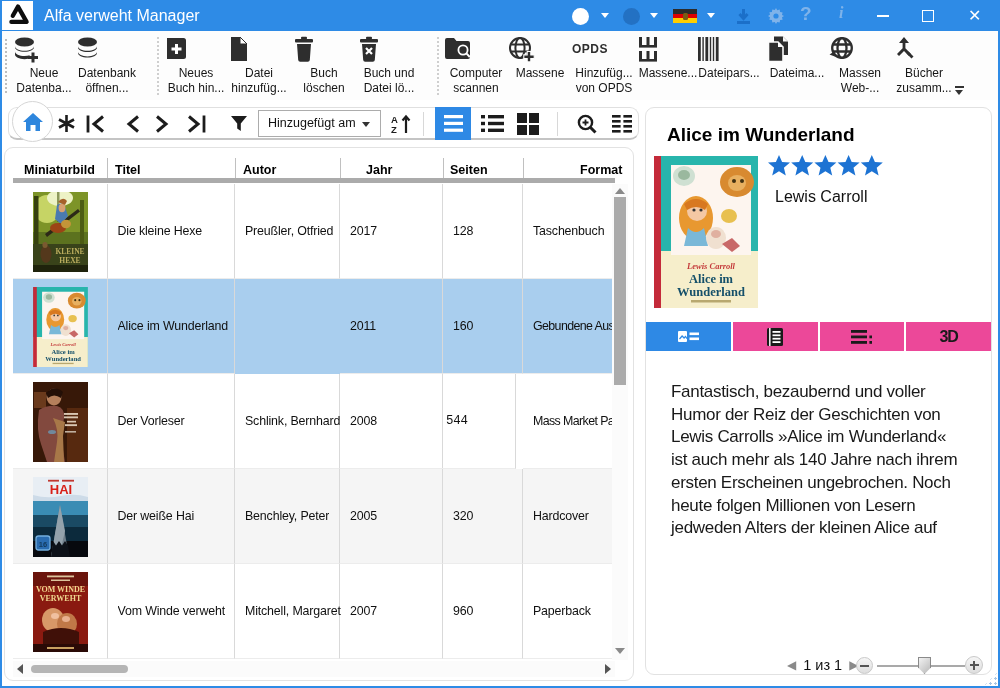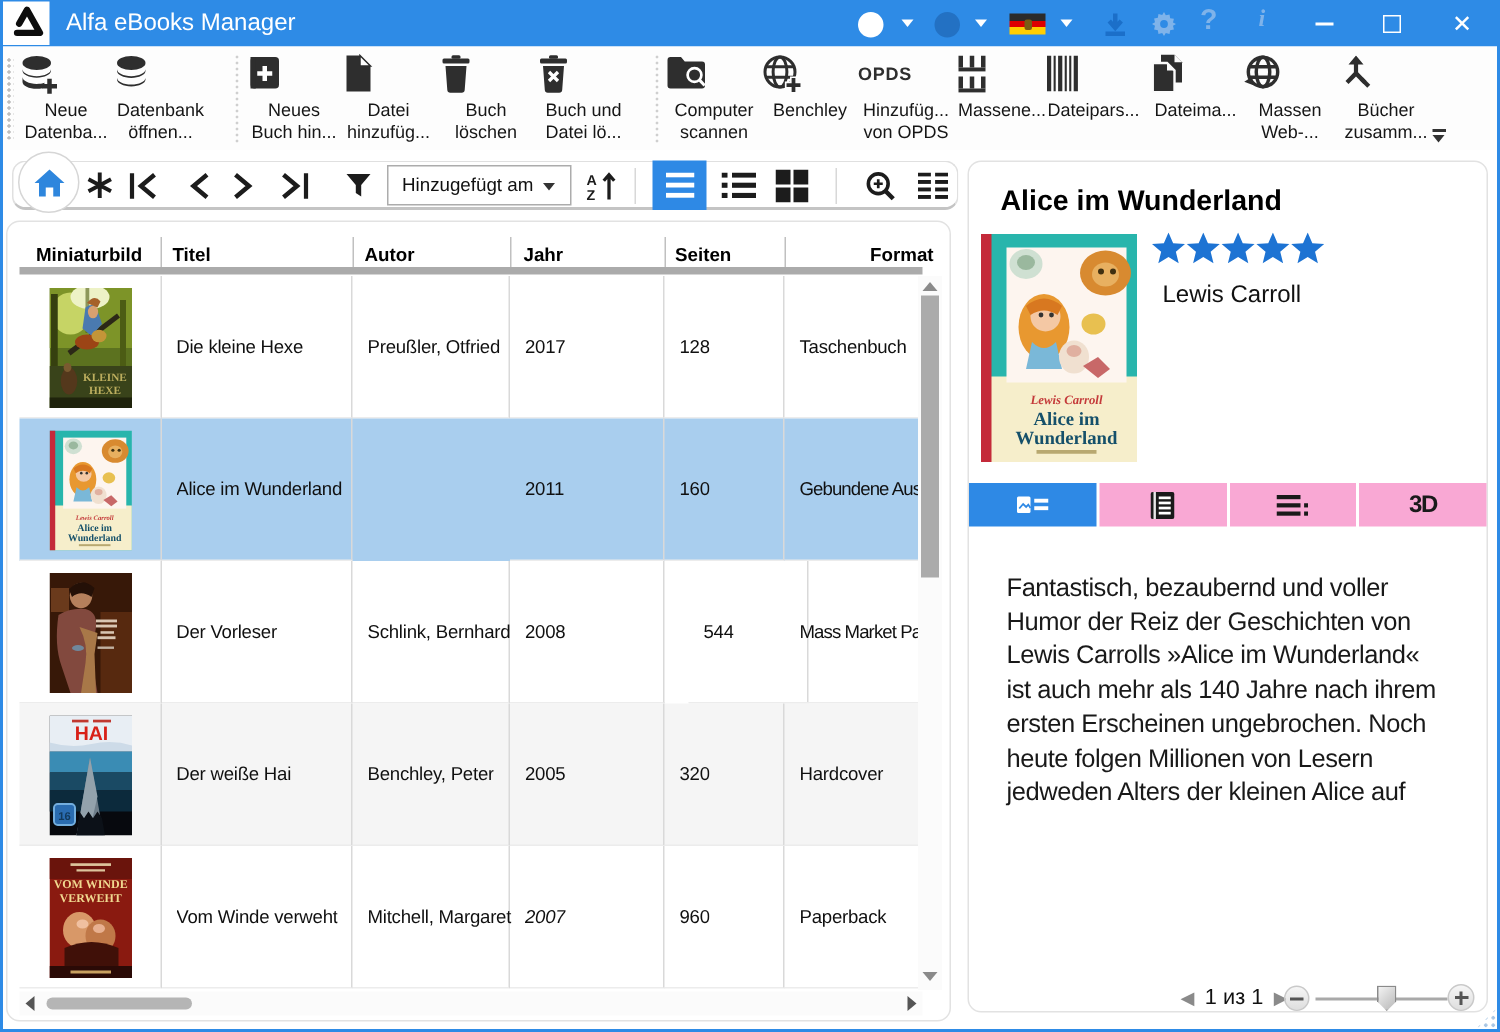--- a/index.html
+++ b/index.html
@@ -42,38 +42,38 @@
 #htrack{left:13px;top:661px;width:602px;height:16px;background:#fbfbfb;}
 #hthumb{left:31px;top:665px;width:97px;height:8px;background:#b5b5b5;border-radius:4px;}
 .sarrow{width:0;height:0;}
 
 #rpanel{left:645px;top:107px;width:347px;height:568px;background:#fff;border:1px solid #e2e2e2;border-radius:9px;box-sizing:border-box;}
 #rtitle{left:667px;top:124px;font-size:19px;font-weight:bold;color:#000;}
 #rcover{left:654px;top:156px;width:104px;height:152px;}
 #stars{left:768px;top:156px;}
 #rauthor{left:775px;top:188px;font-size:16px;color:#111;}
 #tabs{left:646px;top:322px;width:345px;height:29px;display:flex;gap:2px;}
-.tab{flex:1;background:#f9a8d4;display:flex;align-items:center;justify-content:center;}
+.tab{flex:1;background:#ec4899;display:flex;align-items:center;justify-content:center;}
 .tab.on{background:#2e89e5;}
 #rdesc{left:671px;top:381px;width:320px;font-size:17px;letter-spacing:-0.3px;line-height:22.7px;color:#191919;}
 #pager{left:787px;top:655px;height:20px;display:flex;align-items:center;font-size:14.5px;color:#111;}
 
 #bleft{left:0;top:0;width:2px;height:688px;background:#2e8be6;}
 #bright{left:998px;top:0;width:2px;height:688px;background:#2e8be6;}
 #bbottom{left:0;top:686px;width:1000px;height:2px;background:#2e8be6;}
 </style>
 </head>
 <body>
 <div id="titlebar" class="abs"></div>
 <div id="logo" class="abs">
  <svg width="31" height="29" viewBox="0 0 31 29">
       <path d="M10.8 14.8 L16 5.6 L24.6 20.9 L9.4 20.9" fill="none" stroke="#0d0d0d" stroke-width="4.3" stroke-linecap="round" stroke-linejoin="round"></path>
     </svg>
 </div>
-<div id="apptitle" class="abs">Alfa eBooks Manager</div>
+<div id="apptitle" class="abs">Alfa verweht Manager</div>
 <div class="abs tcirc" style="left:572px;background:#fff;"></div>
 <div class="abs caret" style="left:601px;"></div>
 <div class="abs tcirc" style="left:623px;background:#2371c3;"></div>
 <div class="abs caret" style="left:650px;"></div>
 <div class="abs" style="left:673px;top:9px;width:24px;height:14px;">
  <div style="height:4.6px;background:#2b2b2b;"></div>
     <div style="height:4.6px;background:#dd0000;"></div>
     <div style="height:4.8px;background:#ffce00;"></div>
  <div style="position:absolute;left:9.5px;top:4px;width:5px;height:6.5px;background:#7a5c14;border-radius:1.5px;"></div>
 </div>
@@ -184,21 +184,21 @@
  <div class="ic">
       <svg width="28" height="27" viewBox="0 0 28 27">
         <g fill="none" stroke="#2e2e2e" stroke-width="2">
           <circle cx="12" cy="12" r="10"></circle>
           <ellipse cx="12" cy="12" rx="4.6" ry="10"></ellipse>
           <path d="M2.6 8.5 h18.8 M2.6 15.5 h18.8"></path>
         </g>
         <path d="M19.2 15.5 h3.6 v3.4 h3.4 v3.6 h-3.4 v3.4 h-3.6 v-3.4 h-3.4 v-3.6 h3.4z" fill="#2e2e2e" stroke="#fdfdfd" stroke-width="1.1"></path>
       </svg>
     </div>
- <div class="lbl">Benchley</div>
+ <div class="lbl">Massene</div>
 </div>
 <div class="abs tbtn" style="left:572px;top:33px;width:64px;">
  <div class="ic">
       <div style="font-size:12px;font-weight:bold;letter-spacing:0.5px;color:#2e2e2e;">OPDS</div>
     </div>
  <div class="lbl">Hinzufüg...<br>von OPDS</div>
 </div>
 <div class="abs tbtn" style="left:636px;top:33px;width:64px;">
  <div class="ic">
       <svg width="24" height="25" viewBox="0 0 24 25">
@@ -368,21 +368,21 @@
         <rect y="13.6" width="19" height="3.2"></rect>
       </g>
     </svg>
 </div>
 
 <div id="tablecard" class="abs"></div>
 
 <div class="abs hdrtxt" style="left:24px;">Miniaturbild</div>
 <div class="abs hdrtxt" style="left:115px;">Titel</div>
 <div class="abs hdrtxt" style="left:243px;">Autor</div>
-<div class="abs hdrtxt" style="left:349px;">Jahr</div>
+<div class="abs hdrtxt" style="left:366px;">Jahr</div>
 <div class="abs hdrtxt" style="left:450px;">Seiten</div>
 <div class="abs hdrtxt" style="left:532px;padding-left:48px;">Format</div>
 <div class="abs hdrline" style="left:107px;"></div>
 <div class="abs hdrline" style="left:235px;"></div>
 <div class="abs hdrline" style="left:340px;"></div>
 <div class="abs hdrline" style="left:443px;"></div>
 <div class="abs hdrline" style="left:523px;"></div>
 <div id="hdrunder" class="abs"></div>
 
 <div class="abs row" style="top:184px;">
@@ -434,21 +434,21 @@
     </div>
  <div class="cell" style="left:222px;width:105px;">
       <div class="ctext">Schlink, Bernhard</div>
     </div>
  <div class="cell" style="left:94.5px;width:127.5px;">
       <div class="ctext">Der Vorleser</div>
     </div>
  <div class="cell" style="left:327px;width:103px;">
       <div class="ctext">2008</div>
     </div>
- <div class="cell" style="left:446px;width:80px;">
+ <div class="cell" style="left:423px;width:80px;font-family:Liberation Mono, monospace;">
       <div class="ctext">544</div>
     </div>
  <div class="cell" style="left:510px;width:92px;border-right:none;">
       <div class="ctext" style="letter-spacing:-0.6px;">Mass Market Pa</div>
     </div>
 </div>
 <div class="abs row" style="top:469px;background:#f5f5f5;">
  <div class="cell" style="left:0;width:94.5px;">
       <svg class="thumb" width="55" height="80" viewBox="0 0 55 80">
         <use href="#cov-hai"></use>
@@ -475,21 +475,21 @@
       <svg class="thumb" width="55" height="80" viewBox="0 0 55 80">
         <use href="#cov-wind"></use>
       </svg>
     </div>
  <div class="cell" style="left:222px;width:105px;">
       <div class="ctext">Mitchell, Margaret</div>
     </div>
  <div class="cell" style="left:94.5px;width:127.5px;">
       <div class="ctext">Vom Winde verweht</div>
     </div>
- <div class="cell" style="left:327px;width:103px;font-style:italic;">
+ <div class="cell" style="left:327px;width:103px;">
       <div class="ctext">2007</div>
     </div>
  <div class="cell" style="left:430px;width:80px;">
       <div class="ctext">960</div>
     </div>
  <div class="cell" style="left:510px;width:92px;border-right:none;">
       <div class="ctext">Paperback</div>
     </div>
 </div>
 

